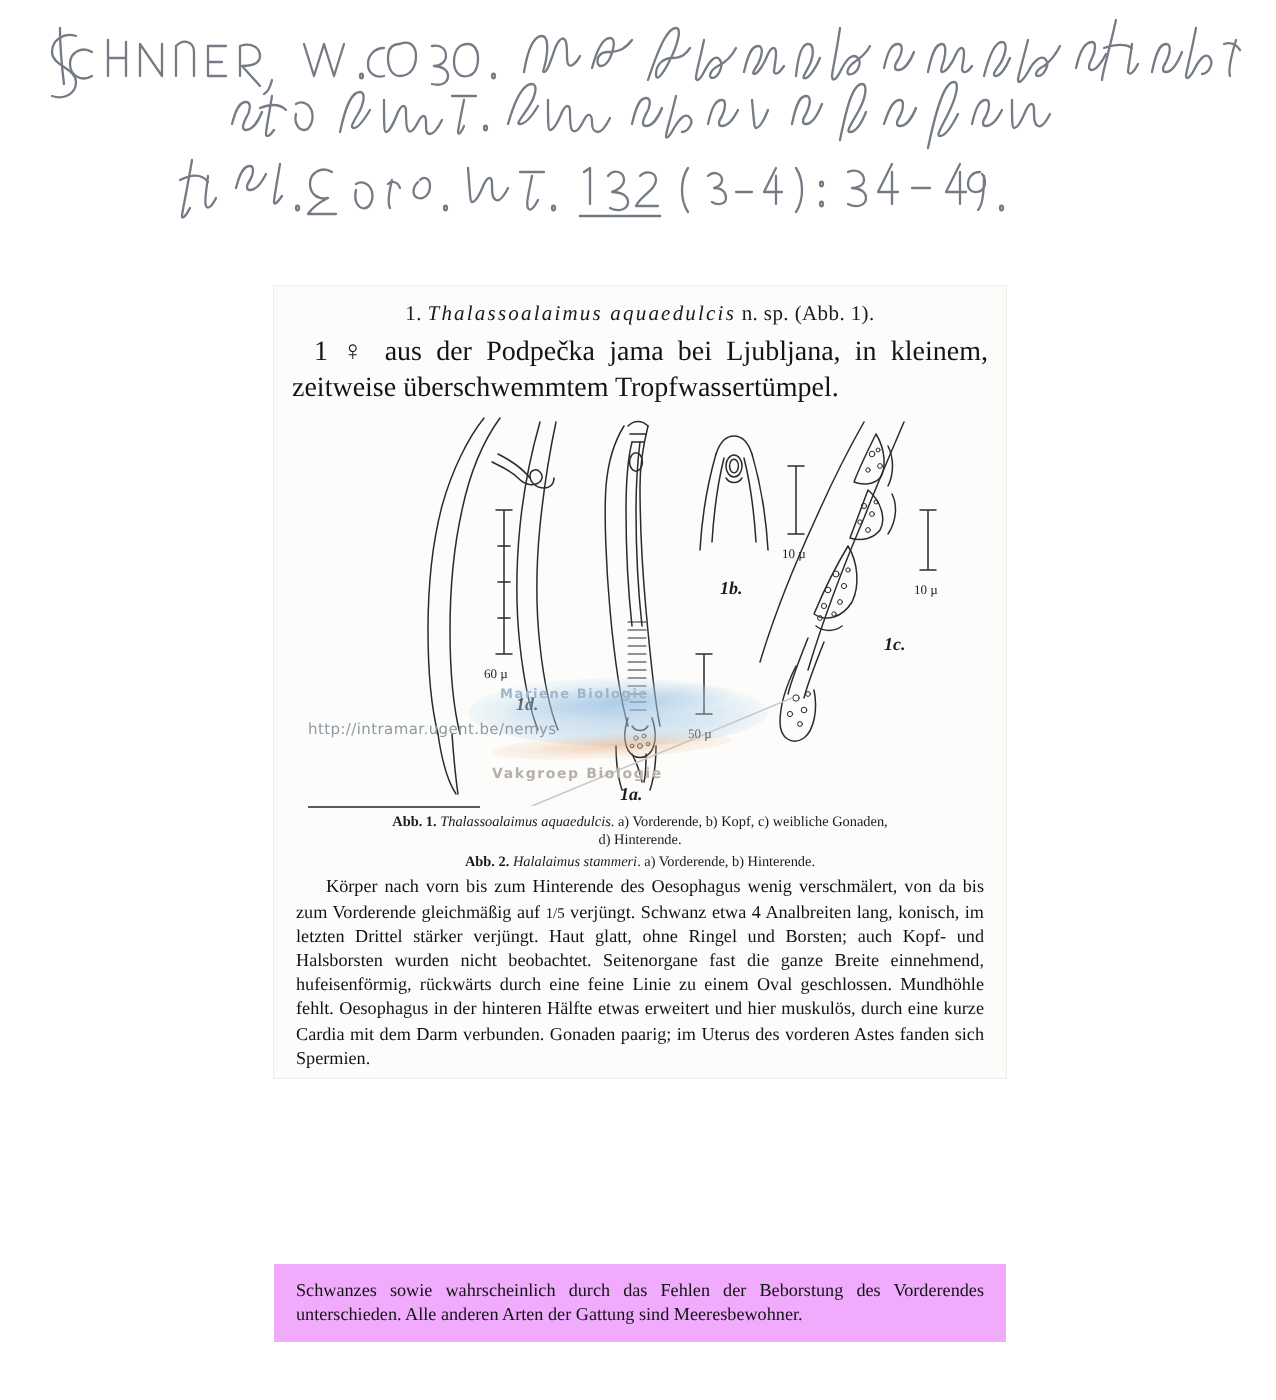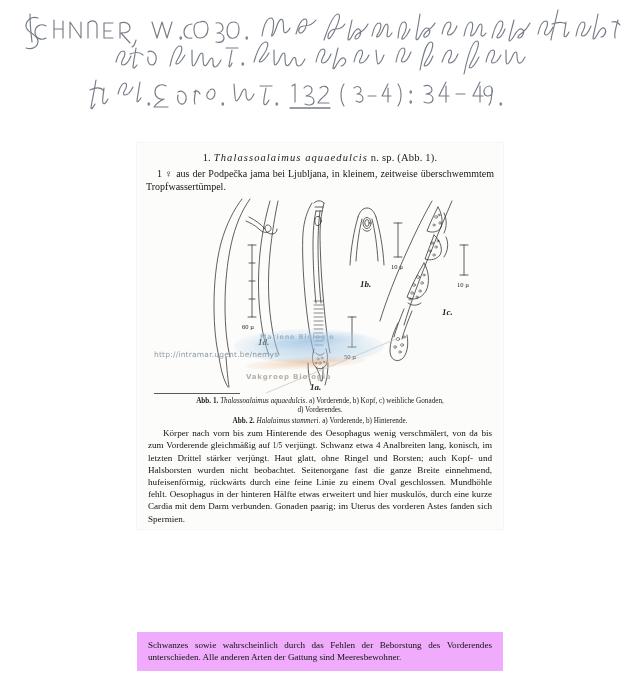--- a/index.html
+++ b/index.html
@@ -57,21 +57,21 @@
     letter-spacing: 0.2px;
   }
   .species-title .num { font-style: normal; }
   .species-title .sciname {
     font-style: italic;
     letter-spacing: 1.1px;
     font-size: 10.5px;
   }
 
   .locality {
-    font-size: 10px;
+    font-size: 14px;
     color: #141414;
     line-height: 1.28;
     text-align: justify;
     margin: 0 0 3px 0;
     text-indent: 11px;
     font-family: Liberation Serif, serif;
   }
   .measurements {
     font-size: 8.4px;
     color: #141414;
@@ -121,21 +121,21 @@
   .wm-orange {
     left: 100px;
     bottom: 24px;
     width: 120px;
     height: 12px;
     background: radial-gradient(ellipse at 50% 50%, rgba(226,148,88,0.42) 0%, rgba(235,185,145,0.18) 55%, rgba(255,255,255,0) 100%);
     border-radius: 50%;
     transform: rotate(-3deg);
   }
   .wm-text-top {
-    left: 114px;
+    left: 104px;
     bottom: 52px;
     font-family: "DejaVu Sans", sans-serif;
     font-size: 6.5px;
     color: #9db6cc;
     letter-spacing: 0.8px;
     white-space: nowrap;
     font-weight: bold;
   }
   .wm-text-bot {
     left: 100px;
@@ -419,21 +419,21 @@
     <div class="watermark wm-text-top">Mariene Biologie</div>
     <div class="watermark wm-text-bot">Vakgroep Biologie</div>
     <div class="watermark wm-url">http://intramar.ugent.be/nemys</div>
   </div>
 
   <div class="caption-rule"></div>
 
   <p class="caption">
     <span class="caption-abbr">Abb. 1.</span>
     <span class="sci">Thalassoalaimus aquaedulcis</span><span>. a) Vorderende, b) Kopf, c) weibliche Gonaden,</span><br>
-    <span>d) Vorderendes.</span>
+    <span>d) Hinterende.</span>
   </p>
 
   <p class="caption">
     <span class="caption-abbr">Abb. 2.</span>
     <span class="sci">Halalaimus stammeri</span><span>. a) Vorderende, b) Hinterende.</span>
   </p>
 
   <div class="body-text">
     <p class="indent"><span>Körper nach vorn bis zum Hinterende des Oesophagus wenig verschmälert, von da bis zum Vorderende gleichmäßig auf </span><span class="frac">1/5</span><span> verjüngt. Schwanz etwa 4 Analbreiten lang, konisch, im letzten Drittel stärker verjüngt. Haut glatt, ohne Ringel und Borsten; auch Kopf- und Halsborsten wurden nicht beobachtet. Seitenorgane fast die ganze Breite einnehmend, hufeisenförmig, rückwärts durch eine feine Linie zu einem Oval geschlossen. Mundhöhle fehlt. Oesophagus in der hinteren Hälfte etwas erweitert und hier muskulös, durch eine kurze Cardia mit dem Darm verbunden. Gonaden paarig; im Uterus des vorderen Astes fanden sich Spermien.</span></p>
   </div>

